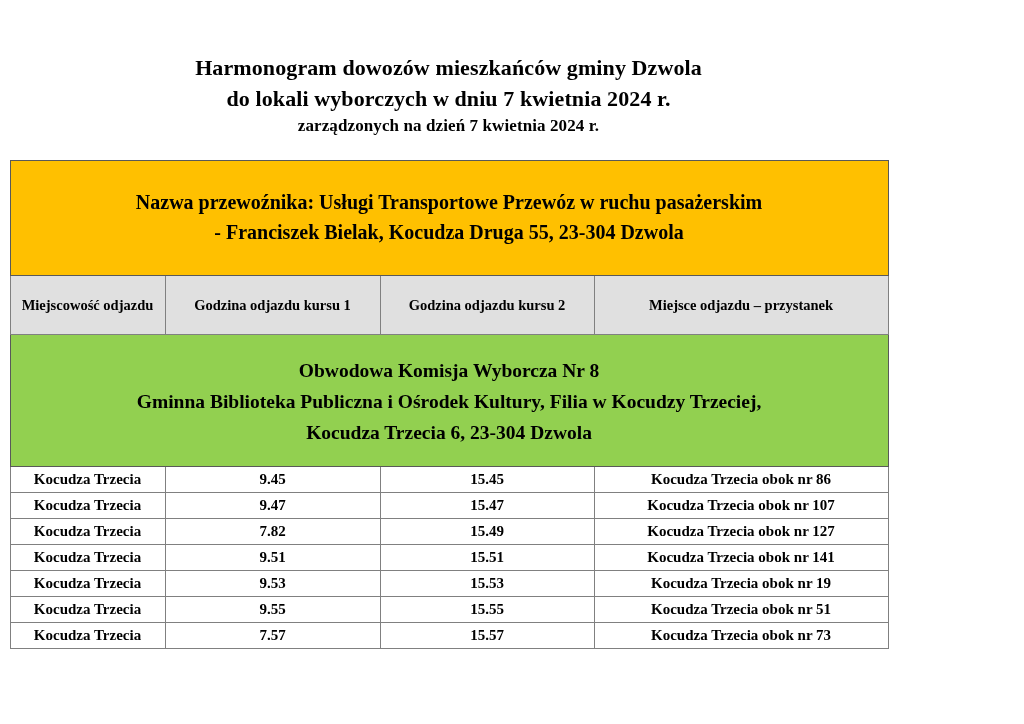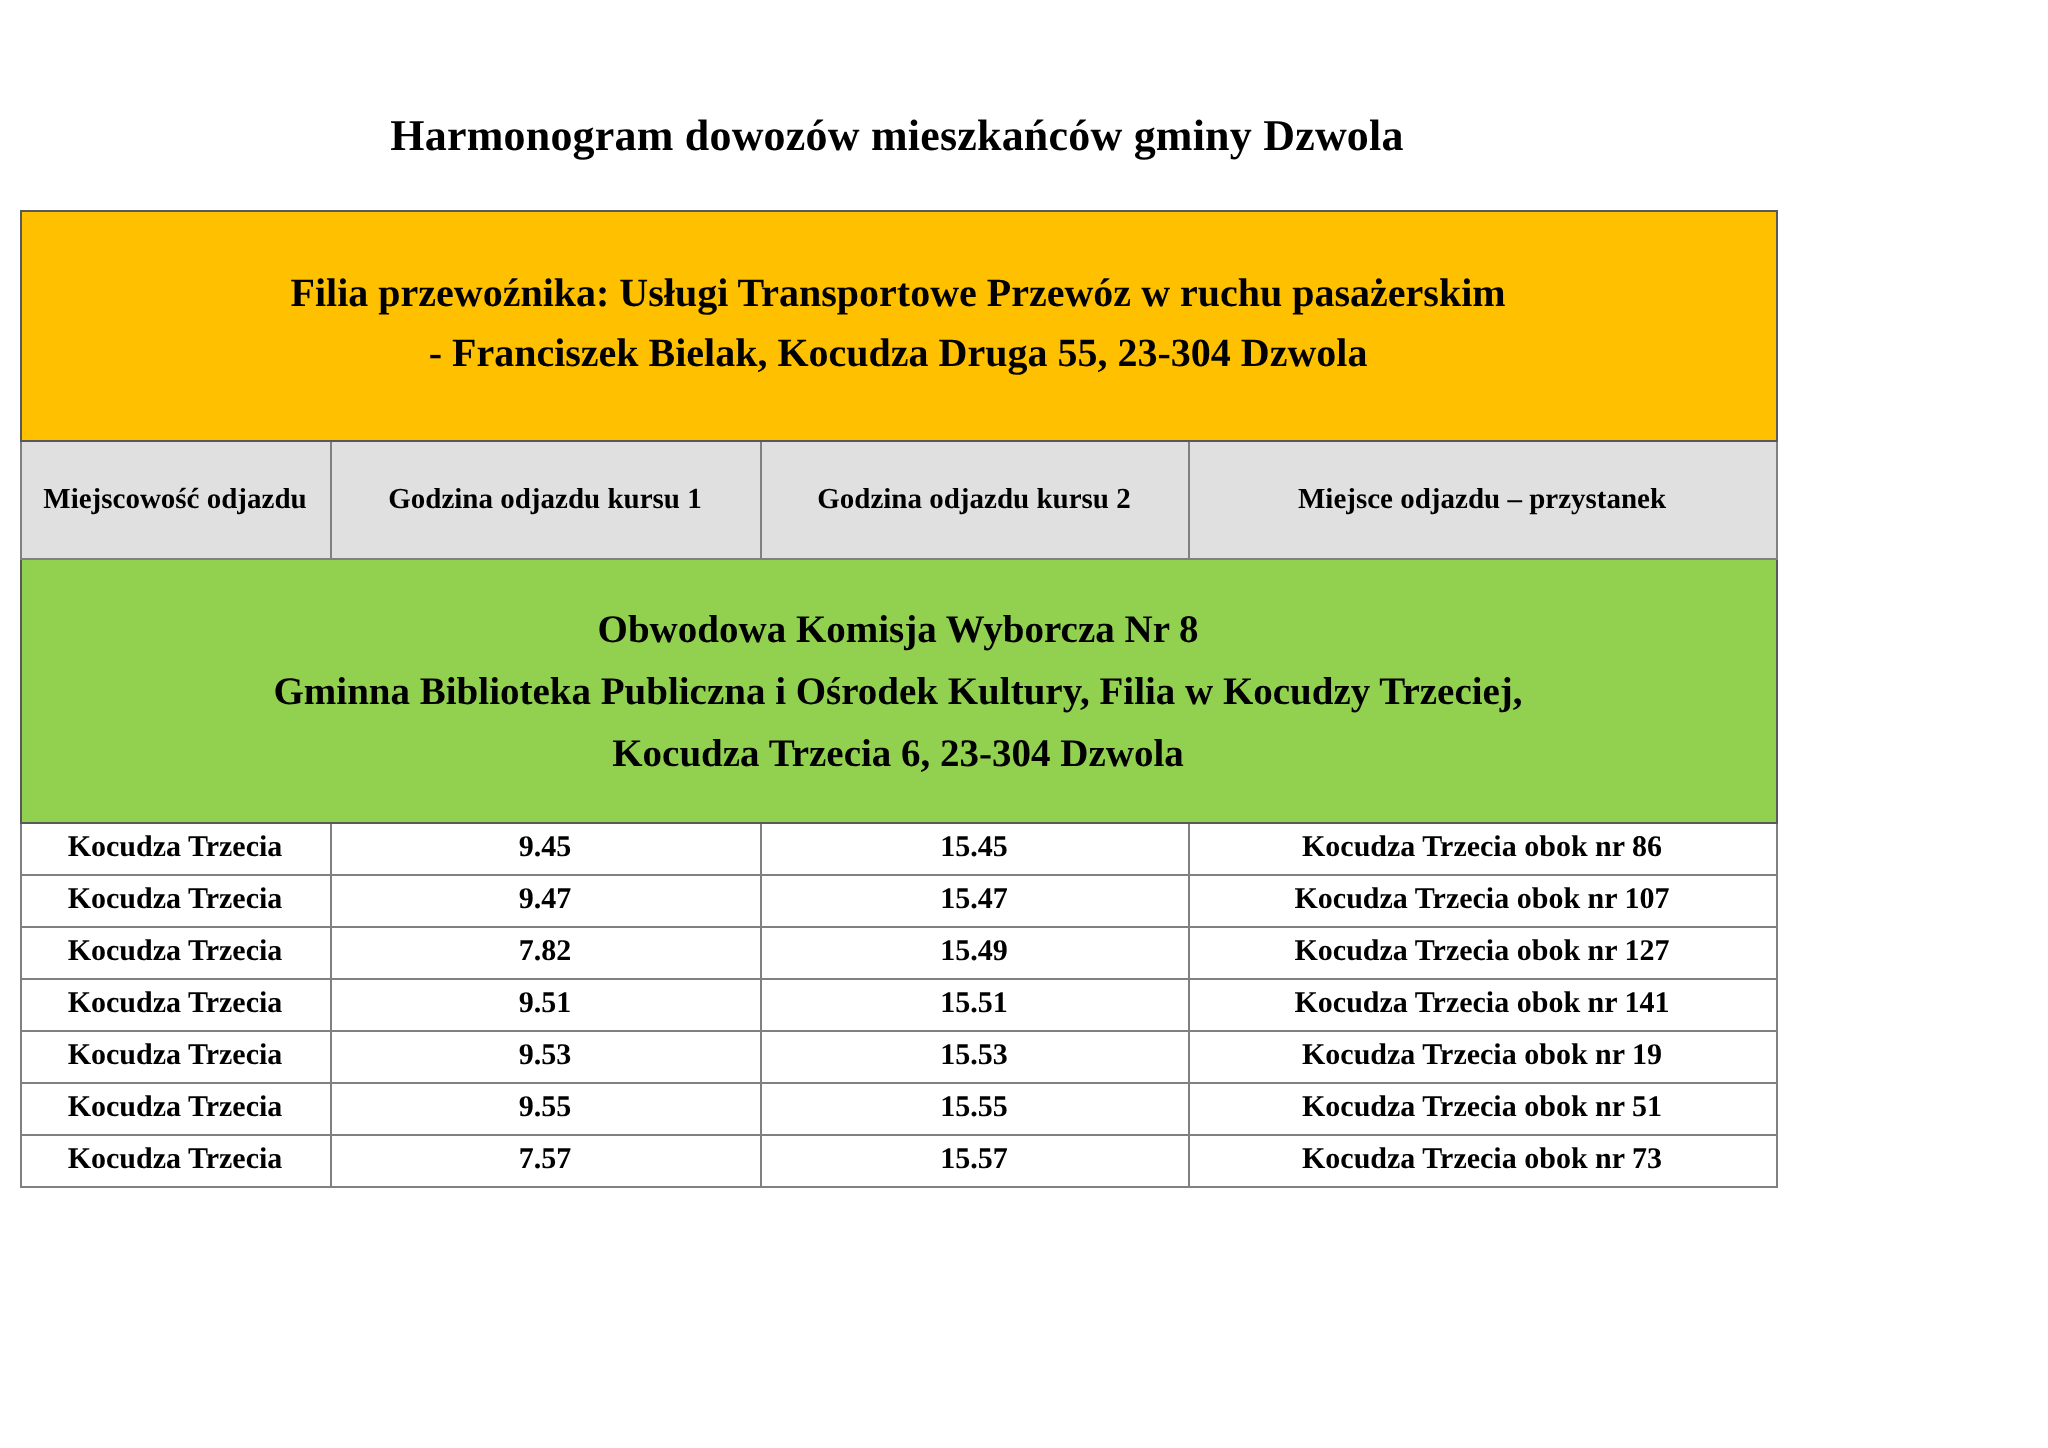--- a/index.html
+++ b/index.html
@@ -111,35 +111,37 @@
     white-space: nowrap;
   }
 </style>
 </head>
 <body>
 
 <div class="page">
 
   <div class="title-block">
     <div class="title-line">Harmonogram dowozów mieszkańców gminy Dzwola</div>
+    <div class="title-line">do lokali wyborczych w dniu 7 kwietnia 2024 r.</div>
+    <div class="subtitle-line">zarządzonych na dzień 7 kwietnia 2024 r.</div>
   </div>
 
   <div class="schedule-wrap">
     <table class="schedule">
       <colgroup>
         <col class="col1">
           <col class="col2">
           <col class="col3">
           <col class="col4">
       </colgroup>
       <tbody>
 
         <tr>
           <td class="carrier-cell" colspan="4">
-            <div class="carrier-line">Filia przewoźnika: Usługi Transportowe Przewóz w ruchu pasażerskim</div>
+            <div class="carrier-line">Nazwa przewoźnika: Usługi Transportowe Przewóz w ruchu pasażerskim</div>
             <div class="carrier-line">- Franciszek Bielak, Kocudza Druga 55, 23-304 Dzwola</div>
           </td>
         </tr>
 
         <tr>
           <td class="head-cell">Miejscowość odjazdu</td>
           <td class="head-cell">Godzina odjazdu kursu 1</td>
           <td class="head-cell">Godzina odjazdu kursu 2</td>
           <td class="head-cell">Miejsce odjazdu – przystanek</td>
         </tr>

